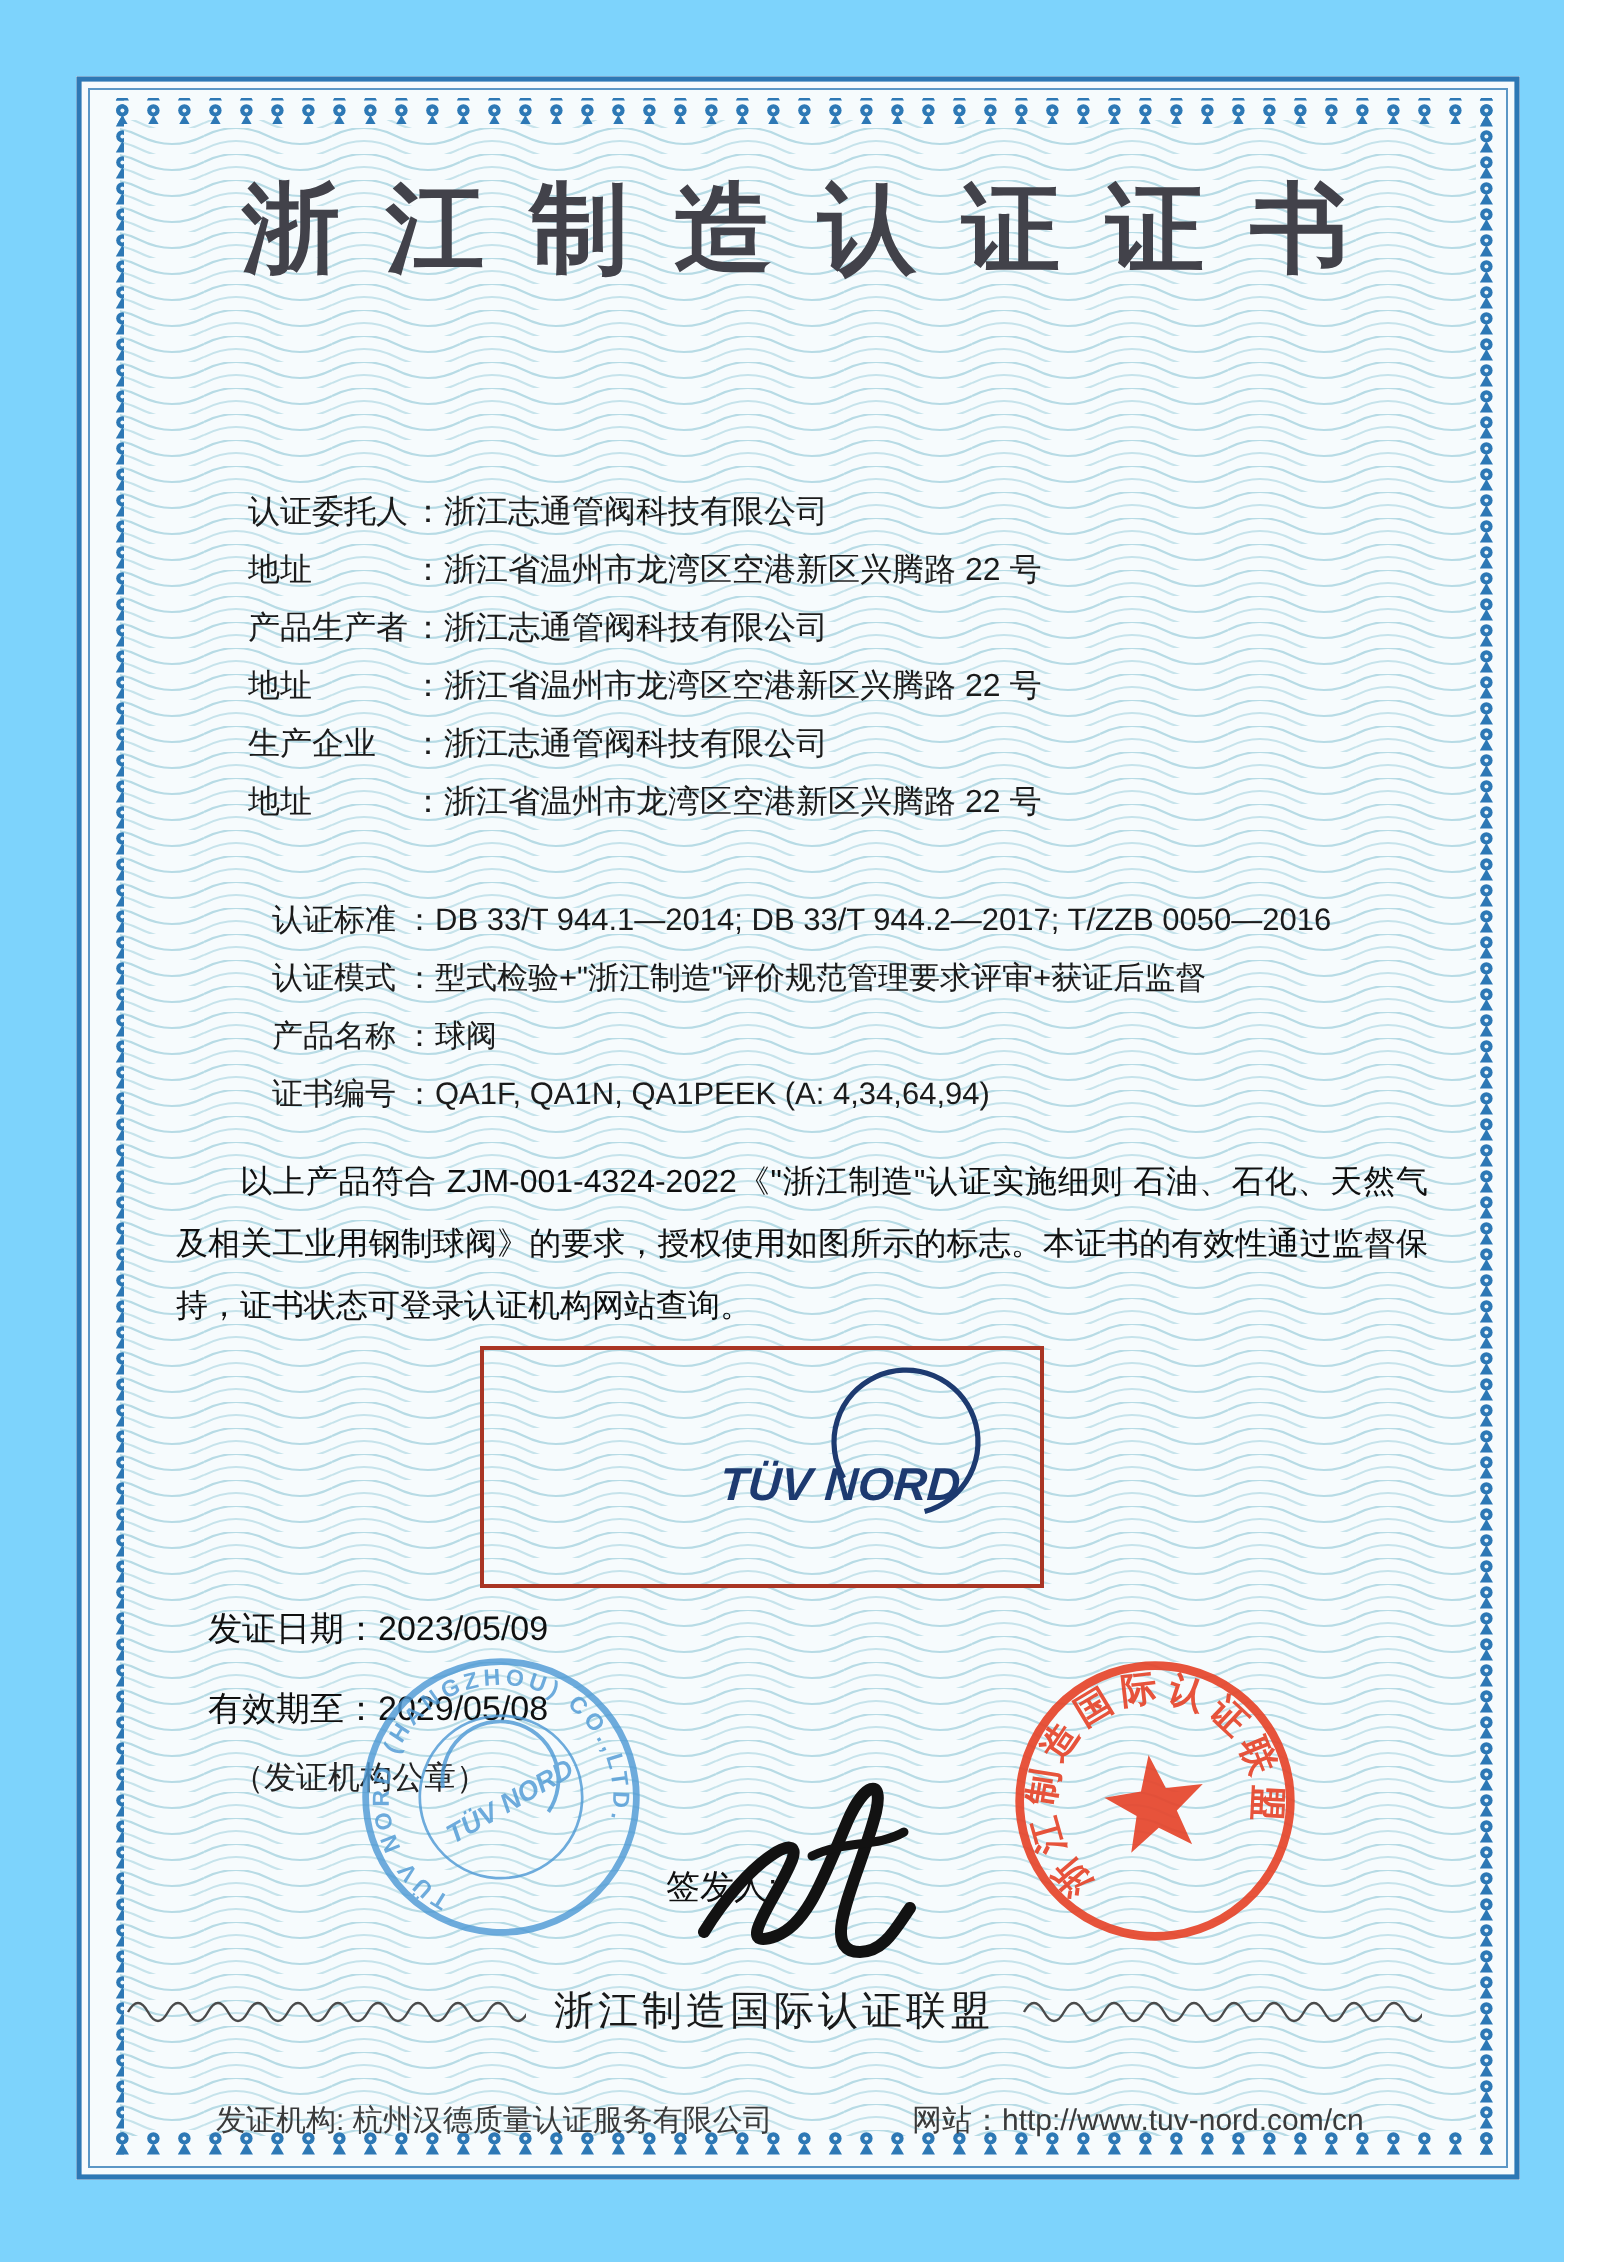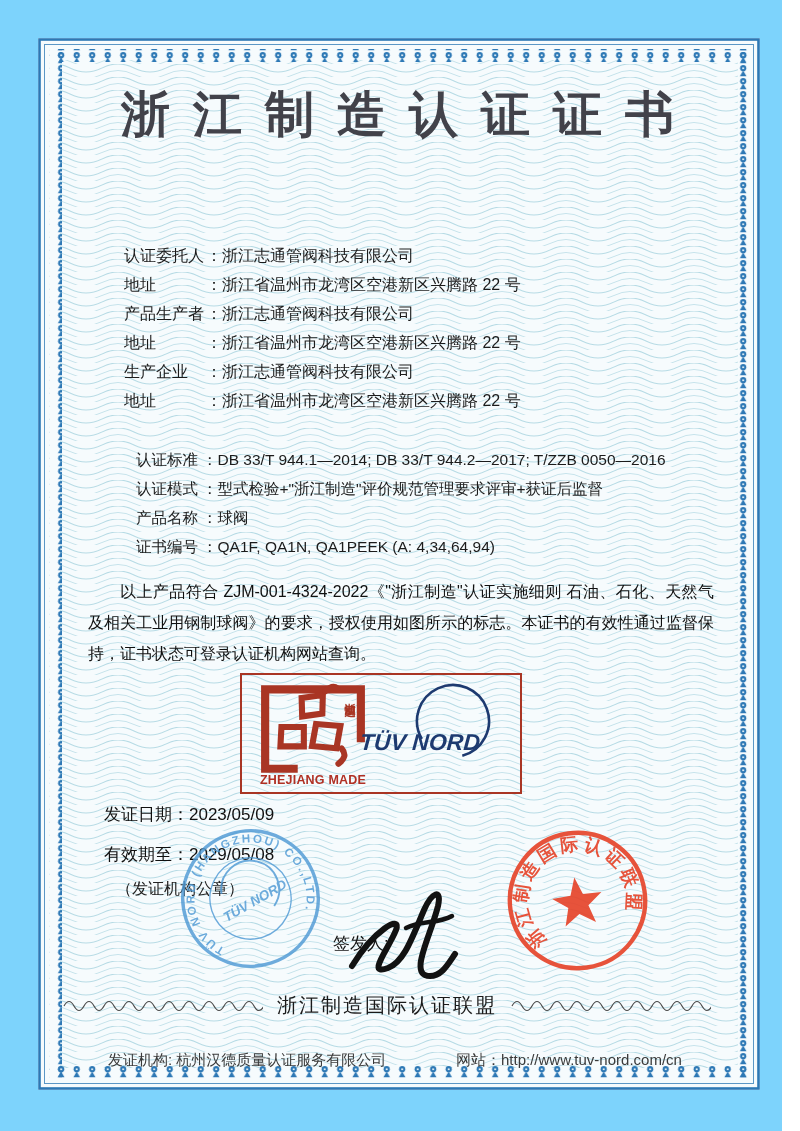--- a/index.html
+++ b/index.html
@@ -124,34 +124,20 @@
       <div class="row">
           <span class="lbl4">证书编号</span>
           <span class="colon">：</span>
           <span class="val">QA1F, QA1N, QA1PEEK  (A: 4,34,64,94)</span>
         </div>
     </div>
 
     <div class="layer statement">以上产品符合 ZJM-001-4324-2022《"浙江制造"认证实施细则 石油、石化、天然气及相关工业用钢制球阀》的要求，授权使用如图所示的标志。本证书的有效性通过监督保持，证书状态可登录认证机构网站查询。</div>
 
     <div class="layer logobox">
-      <div class="zj-mark">
-        <svg width="112" height="92" viewBox="0 0 110 90">
-          <path d="M40,86 H8 V8 H102 V60" fill="none" stroke="#a93524" stroke-width="8"></path>
-          <g fill="none" stroke="#a93524" stroke-width="6" stroke-linecap="round">
-            <path d="M45,15 h21 l-3,18 h-20 z" transform="rotate(-8 55 24)"></path>
-            <path d="M67,10 q7,-7 12,-3"></path>
-            <path d="M24,45 h22 v19 h-23 z"></path>
-            <path d="M57,43 h24 l-2,22 h-24 z" transform="rotate(5 69 54)"></path>
-            <path d="M83,66 q7,8 -3,15"></path>
-          </g>
-        </svg>
-        <span class="zj-vert">浙江制造</span>
-        <span class="zj-cap">ZHEJIANG MADE</span>
-      </div>
       <div class="tuv">
         <svg width="152" height="100" viewBox="0 0 152 100">
           <path d="M63.8,56 A36,36 0 1 1 104.3,72.8" fill="none" stroke="#1d3a70" stroke-width="2.6"></path>
         </svg>
         <span class="tuv-text">TÜV NORD</span>
       </div>
     </div>
 
     <div class="layer dateline" style="top:765px;">
       <span>发证日期</span><span>：</span><span>2023/05/09</span>

